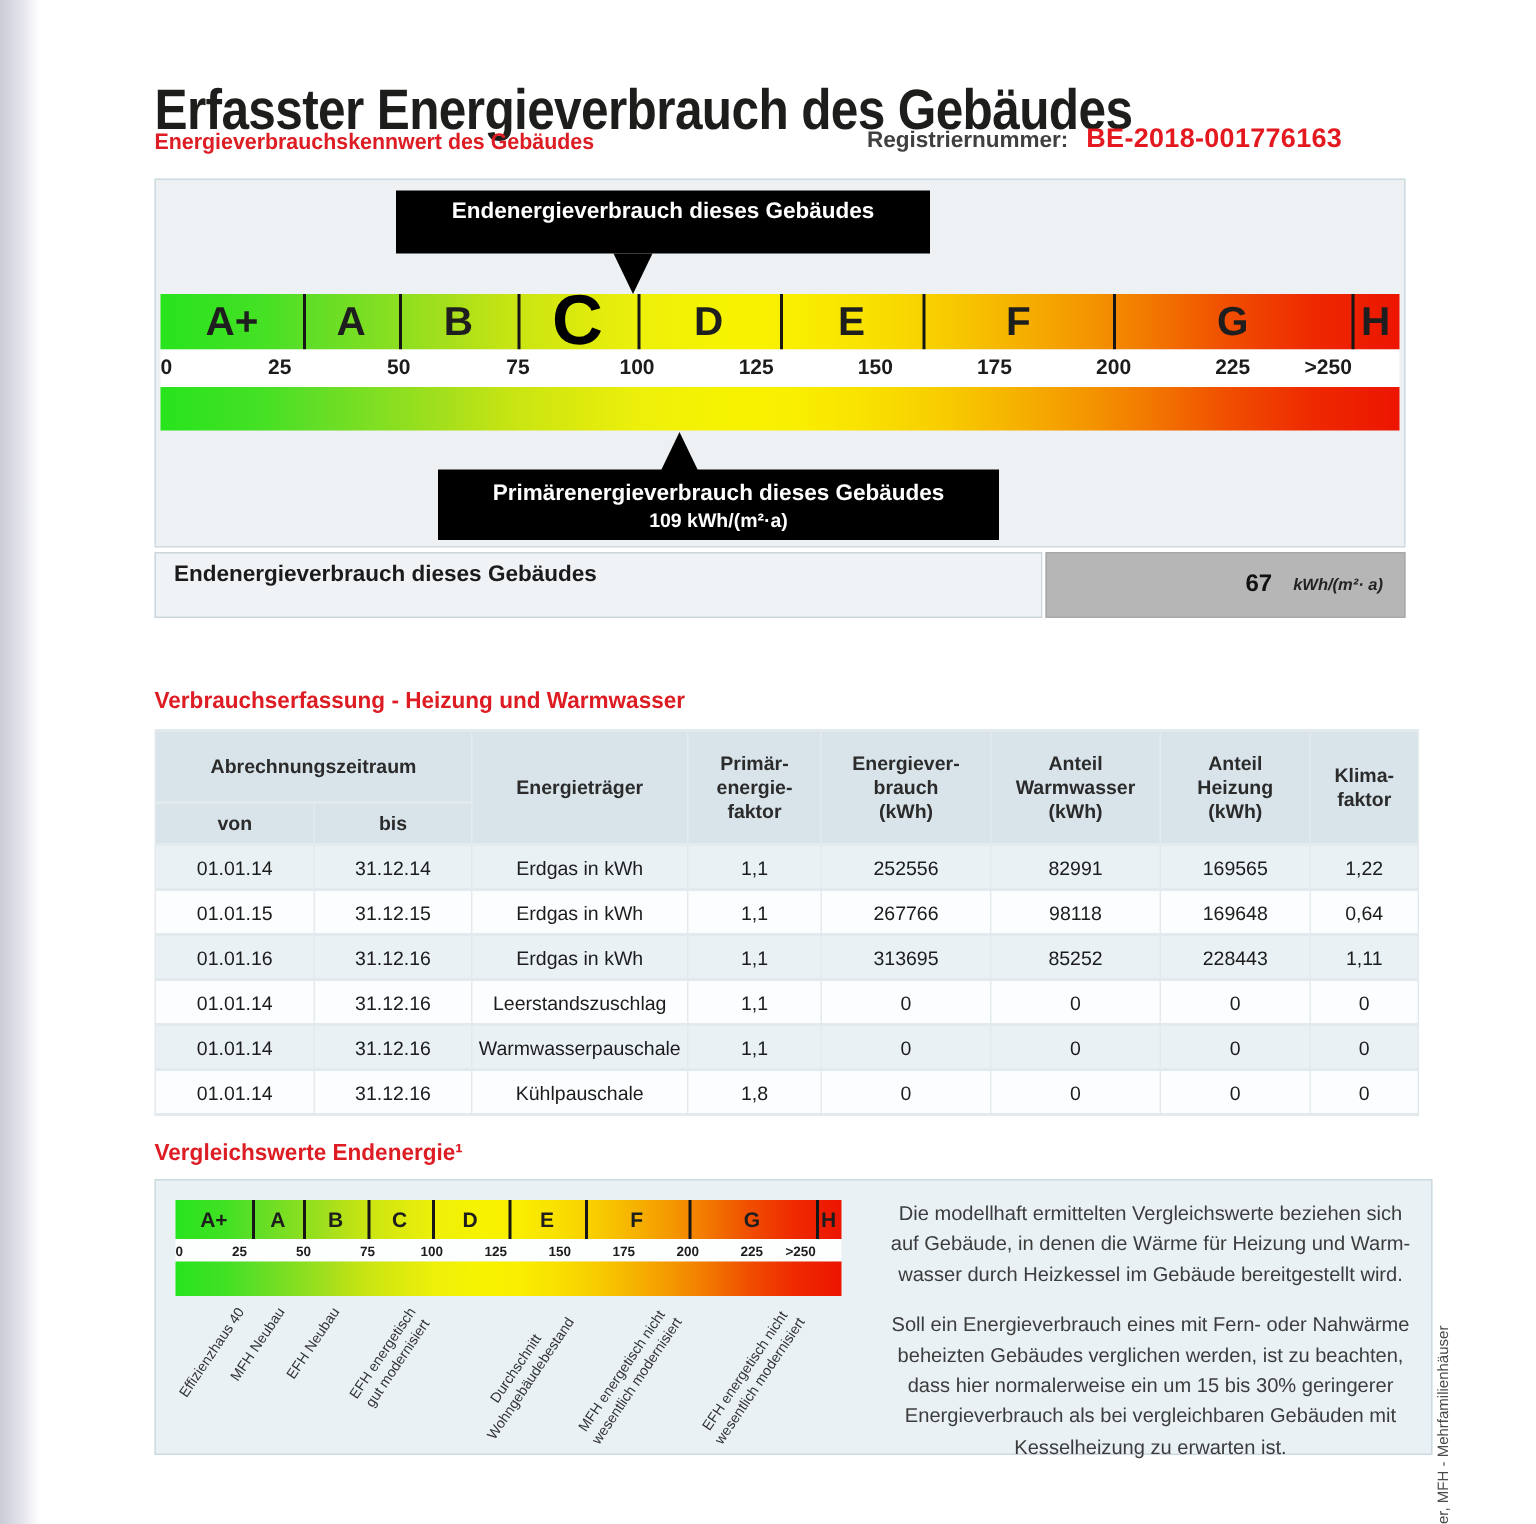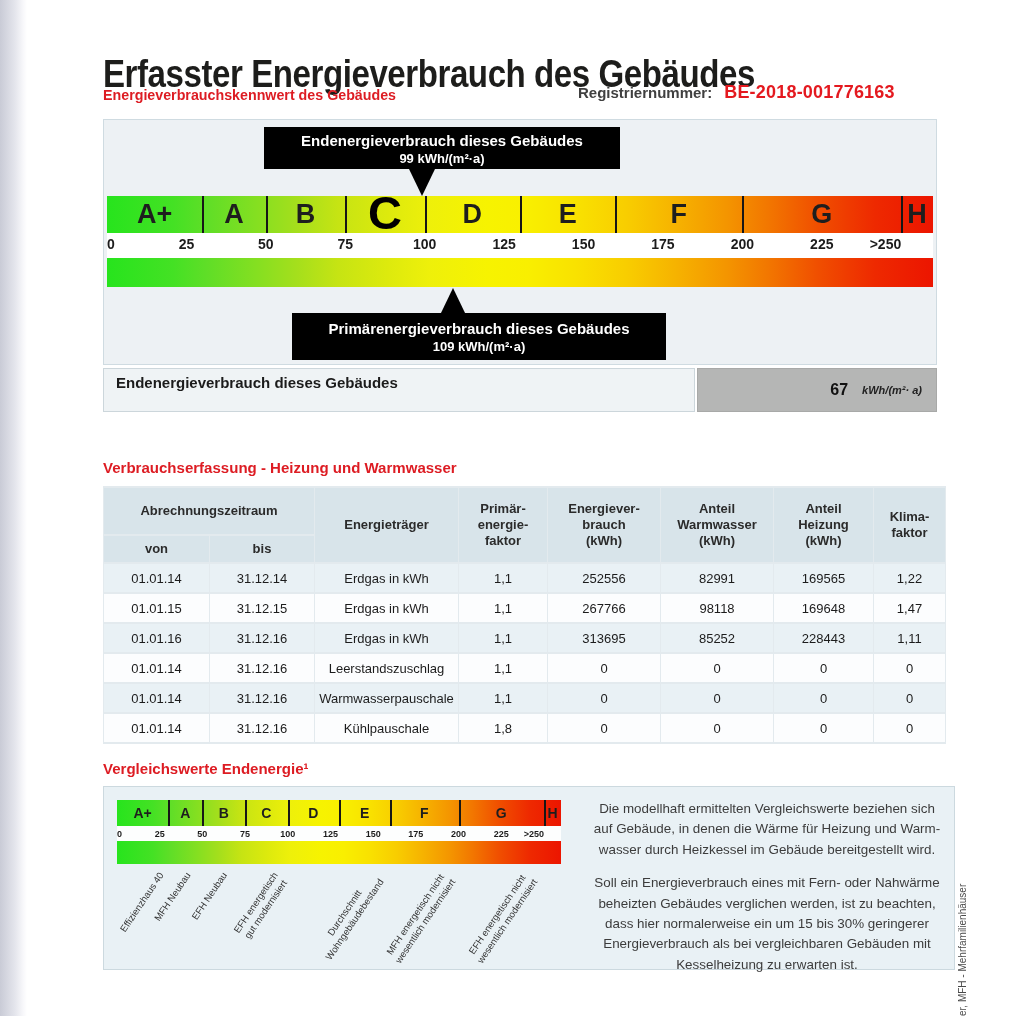--- a/index.html
+++ b/index.html
@@ -107,21 +107,20 @@
   <h1 class="title">Erfasster Energieverbrauch des Gebäudes</h1>
   <div class="sub-left">Energieverbrauchskennwert des Gebäudes</div>
   <div class="reg">
     <span class="reg-label">Registriernummer:</span>
     <span class="reg-val">BE-2018-001776163</span>
   </div>
 
   <div class="panel scale-panel">
     <div class="callout callout-end">
       <div class="co-title">Endenergieverbrauch dieses Gebäudes</div>
-      <div class="co-val">99 kWh/(m²·a)</div>
     </div>
     <div class="track track-top">
       <div class="arrow-down" id="arrow-end" style="left: 38.0769%;"></div>
     </div>
     <div class="band band-main scale-gradient" id="band-main">
         <span class="cls-letter" style="left: 5.76923%;">A+</span>
         <div class="divider" style="left: 11.5385%;"></div>
         <span class="cls-letter" style="left: 15.3846%;">A</span>
         <div class="divider" style="left: 19.2308%;"></div>
         <span class="cls-letter" style="left: 24.0385%;">B</span>
@@ -212,21 +211,21 @@
           <td>1,22</td>
         </tr>
         <tr>
           <td>01.01.15</td>
           <td>31.12.15</td>
           <td>Erdgas in kWh</td>
           <td>1,1</td>
           <td>267766</td>
           <td>98118</td>
           <td>169648</td>
-          <td>1,47</td>
+          <td>0,64</td>
         </tr>
         <tr>
           <td>01.01.16</td>
           <td>31.12.16</td>
           <td>Erdgas in kWh</td>
           <td>1,1</td>
           <td>313695</td>
           <td>85252</td>
           <td>228443</td>
           <td>1,11</td>

